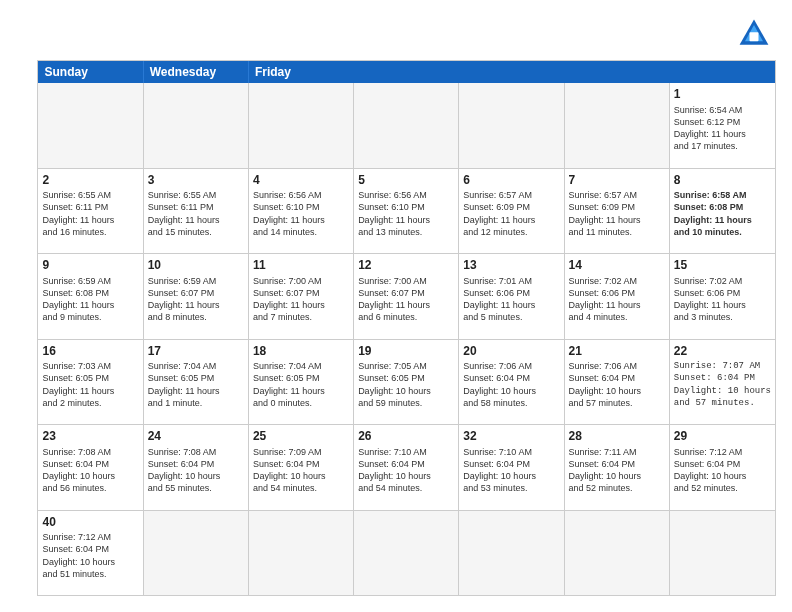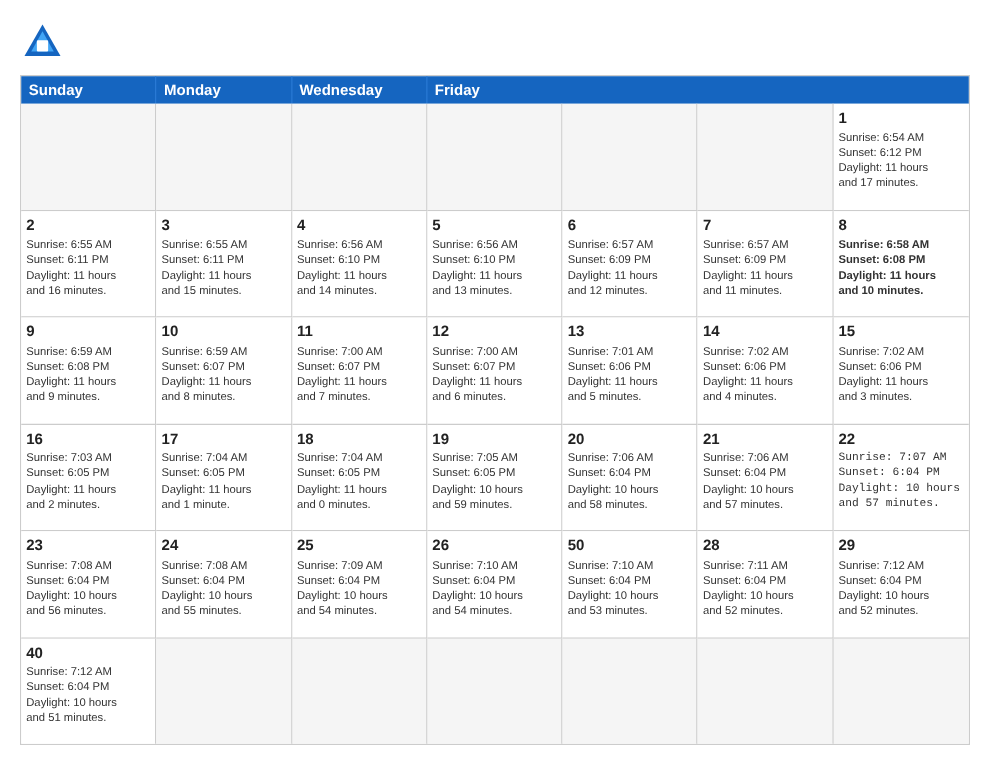--- a/index.html
+++ b/index.html
@@ -9,20 +9,21 @@
       font-family: Arial, sans-serif;
       background: #fff;
       overflow: hidden;
     }
     .page {
       width: 792px;
       height: 612px;
       display: flex;
       flex-direction: column;
       padding: 16px;
+      align-items: flex-end;
     }
     .header {
       display: flex;
       justify-content: space-between;
       align-items: flex-start;
       margin-bottom: 8px;
     }
     .logo {
       display: flex;
       align-items: center;
@@ -120,21 +121,20 @@
     </div>
     <div class="title-block">
       <div class="month-title"></div>
       <div class="location"></div>
     </div>
   </div>
 
   <div class="calendar">
     <div class="day-headers" id="day-headers">
         <div class="day-header">Sunday</div>
-        <div class="day-header">Monday</div>
         <div class="day-header">Wednesday</div>
         <div class="day-header">Friday</div>
       </div>
     <div class="grid" id="calendar-grid">
         <div class="cell empty"></div>
         <div class="cell empty"></div>
         <div class="cell empty"></div>
         <div class="cell empty"></div>
         <div class="cell empty"></div>
         <div class="cell empty"></div>
@@ -314,21 +314,21 @@
 and 54 minutes.</div>
         </div>
         <div class="cell">
           <span class="cell-num">26</span>
           <div class="cell-info" style="white-space: pre-line;">Sunrise: 7:10 AM
 Sunset: 6:04 PM
 Daylight: 10 hours
 and 54 minutes.</div>
         </div>
         <div class="cell">
-          <span class="cell-num">50</span>
+          <span class="cell-num">32</span>
           <div class="cell-info" style="white-space: pre-line;">Sunrise: 7:10 AM
 Sunset: 6:04 PM
 Daylight: 10 hours
 and 53 minutes.</div>
         </div>
         <div class="cell">
           <span class="cell-num">28</span>
           <div class="cell-info" style="white-space: pre-line;">Sunrise: 7:11 AM
 Sunset: 6:04 PM
 Daylight: 10 hours

